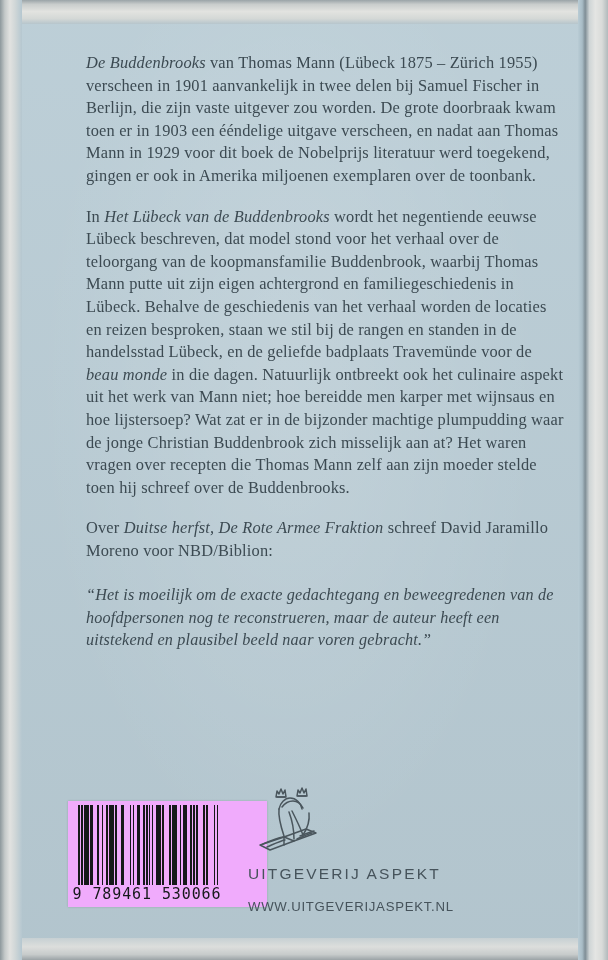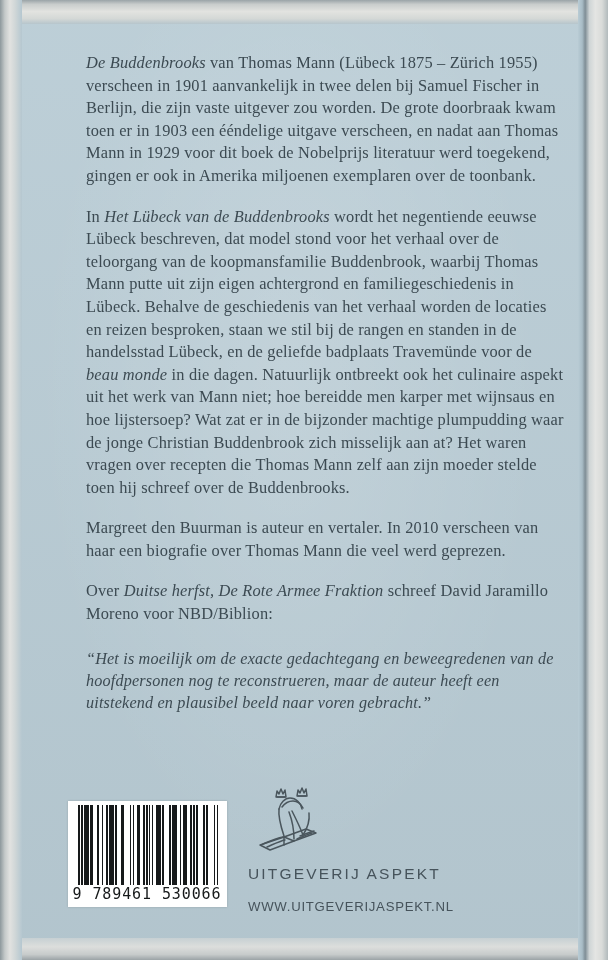--- a/index.html
+++ b/index.html
@@ -86,22 +86,23 @@
   }
   #credit-para { margin-bottom: 0; }
 
   
   #barcode-block {
     position: absolute;
     left: 68px;
     top: 801px;
     width: 159px;
     height: 106px;
-    background: #ffffff;
+    background: #f0abfc;
     box-shadow: 0 0 2px rgba(0,0,0,0.18);
+    padding-left: 40px;
   }
   #barcode-bars {
     position: absolute;
     left: 10px;
     top: 4px;
     width: 140px;
     height: 80px;
   }
   #barcode-bars span {
     position: absolute;
@@ -152,21 +153,20 @@
 </head>
 <body>
 
 <div id="book-cover">
 
   <div id="cover-sheen" class="edge"></div>
 
   <div id="blurb">
     <p class="para" id="para-0"><em>De Buddenbrooks</em> van Thomas Mann (Lübeck 1875 – Zürich 1955) verscheen in 1901 aanvankelijk in twee delen bij Samuel Fischer in Berlijn, die zijn vaste uitgever zou worden. De grote doorbraak kwam toen er in 1903 een ééndelige uitgave verscheen, en nadat aan Thomas Mann in 1929 voor dit boek de Nobelprijs literatuur werd toegekend, gingen er ook in Amerika miljoenen exemplaren over de toonbank.</p>
     <p class="para" id="para-1">In <em>Het Lübeck van de Buddenbrooks</em> wordt het negentiende eeuwse Lübeck beschreven, dat model stond voor het verhaal over de teloorgang van de koopmansfamilie Buddenbrook, waarbij Thomas Mann putte uit zijn eigen achtergrond en familiegeschiedenis in Lübeck. Behalve de geschiedenis van het verhaal worden de locaties en reizen besproken, staan we stil bij de rangen en standen in de handelsstad Lübeck, en de geliefde badplaats Travemünde voor de <em>beau monde</em> in die dagen. Natuurlijk ontbreekt ook het culinaire aspekt uit het werk van Mann niet; hoe bereidde men karper met wijnsaus en hoe lijstersoep? Wat zat er in de bijzonder machtige plumpudding waar de jonge Christian Buddenbrook zich misselijk aan at? Het waren vragen over recepten die Thomas Mann zelf aan zijn moeder stelde toen hij schreef over de Buddenbrooks.</p>
-    <p class="para" id="para-2">Margreet den Buurman is auteur en vertaler. In 2010 verscheen van haar een biografie over Thomas Mann die veel werd geprezen.</p>
     <p class="para" id="credit-para">Over <em>Duitse herfst, De Rote Armee Fraktion</em> schreef David Jaramillo Moreno voor NBD/Biblion:</p>
     <p class="para" id="quote-para">“Het is moeilijk om de exacte gedachtegang en beweegredenen van de hoofdpersonen nog te reconstrueren, maar de auteur heeft een uitstekend en plausibel beeld naar voren gebracht.”</p>
   </div>
 
   <div id="barcode-block">
     <div id="barcode-bars">
         <span style="left:0.00px;width:1.72px"></span>
         <span style="left:2.95px;width:1.72px"></span>
         <span style="left:5.89px;width:1.72px"></span>
         <span style="left:7.37px;width:1.72px"></span>

